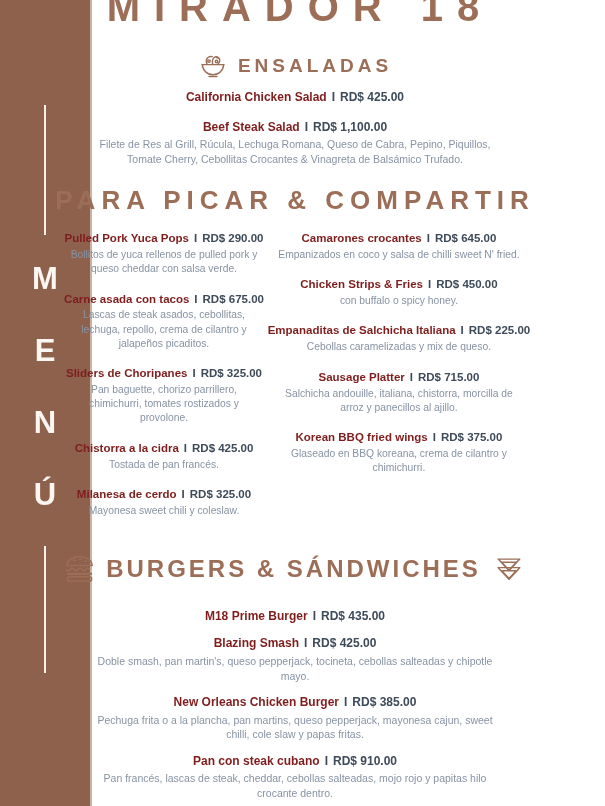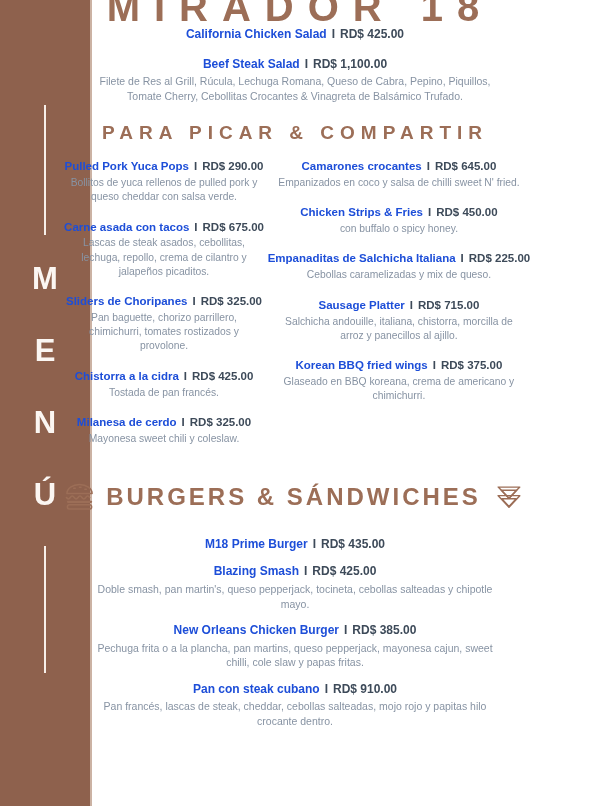--- a/index.html
+++ b/index.html
@@ -24,29 +24,29 @@
   .page-title{
     color:#9C6E57;font-weight:bold;font-size:40px;letter-spacing:14px;
     white-space:nowrap;margin-top:-13px;line-height:1;text-indent:10px;
   }
   .section-head{
     display:flex;align-items:center;justify-content:center;gap:10px;
     color:#9C6E57;font-weight:bold;white-space:nowrap;
   }
   .section-head .hicon{flex:0 0 auto;display:flex;}
   .head-ensaladas{font-size:19px;letter-spacing:4px;margin-top:25px;margin-bottom:11px;}
-  .head-para{font-size:19px;letter-spacing:6px;margin-top:19px;margin-bottom:15px;}
+  .head-para{font-size:26px;letter-spacing:6px;margin-top:19px;margin-bottom:15px;}
   .head-burgers{font-size:24px;letter-spacing:3px;margin-top:21px;margin-bottom:25px;}
   
   .item{margin-bottom:13px;}
   .item-line{
     display:flex;justify-content:center;align-items:baseline;
     white-space:nowrap;font-weight:bold;font-size:12px;line-height:1.3;
   }
-  .item-name{color:#1d4ed8;}
+  .item-name{color:#7f1d1d;}
   .item-sep{color:#3D4A59;margin:0 5px;}
   .item-price{color:#3D4A59;}
   .item-desc{color:#8793A3;font-size:10.5px;line-height:1.38;margin:2px auto 0;}
   .salads .item-desc{max-width:408px;}
   .salads .item{margin-bottom:14px;}
   
   .columns{display:flex;justify-content:center;align-items:flex-start;gap:8px;}
   .col{width:254px;}
   .col .item{margin-bottom:15px;}
   .col .item-line{font-size:11.5px;}
@@ -67,20 +67,35 @@
     <span class="menu-letter">N</span>
     <span class="menu-letter">Ú</span>
   </div>
   <div class="side-line bottom"></div>
 </aside>
 
 <main class="main">
 
   <div class="page-title">MIRADOR 18</div>
 
+  <div class="section-head head-ensaladas">
+    <span class="hicon">
+      <svg width="30" height="27" viewBox="0 0 34 30" fill="none" stroke="#9C6E57" stroke-width="1.6" stroke-linecap="round" stroke-linejoin="round">
+        <path d="M4.5 14 h25"></path>
+        <path d="M5 14 a12 11.5 0 0 0 24 0"></path>
+        <path d="M12.5 27.5 h9"></path>
+        <path d="M10 13 C8 7 12 4 16 5"></path>
+        <path d="M16.5 13 C15.5 6 20 3.5 23.5 6.5"></path>
+        <path d="M23 13 C26 10 25 6 21 6"></path>
+        <circle cx="12.5" cy="10" r="1.4"></circle>
+        <circle cx="21" cy="10.5" r="1.4"></circle>
+      </svg>
+    </span>
+    <span>ENSALADAS</span>
+  </div>
 
   <div class="salads">
     <div class="item">
       <div class="item-line">
         <span class="item-name">California Chicken Salad</span>
         <span class="item-sep">I</span>
         <span class="item-price">RD$ 425.00</span>
       </div>
     </div>
     <div class="item">
@@ -173,21 +188,21 @@
           <span class="item-price">RD$ 715.00</span>
         </div>
         <div class="item-desc">Salchicha andouille, italiana, chistorra, morcilla de arroz y panecillos al ajillo.</div>
       </div>
       <div class="item">
         <div class="item-line">
           <span class="item-name">Korean BBQ fried wings</span>
           <span class="item-sep">I</span>
           <span class="item-price">RD$ 375.00</span>
         </div>
-        <div class="item-desc">Glaseado en BBQ koreana, crema de americano y chimichurri.</div>
+        <div class="item-desc">Glaseado en BBQ koreana, crema de cilantro y chimichurri.</div>
       </div>
     </div>
   </div>
 
   <div class="section-head head-burgers">
     <span class="hicon">
       <svg width="33" height="29" viewBox="0 0 34 30" fill="none" stroke="#9C6E57" stroke-width="1.6" stroke-linecap="round" stroke-linejoin="round">
         <path d="M4 12 a13 9.5 0 0 1 26 0 Z"></path>
         <path d="M11 6.5 h1.6 M17 5.5 h1.6 M22.5 7.5 h1.6"></path>
         <path d="M3.5 16 q2 3 4 0 t4 0 t4 0 t4 0 t4 0 t4 0"></path>

